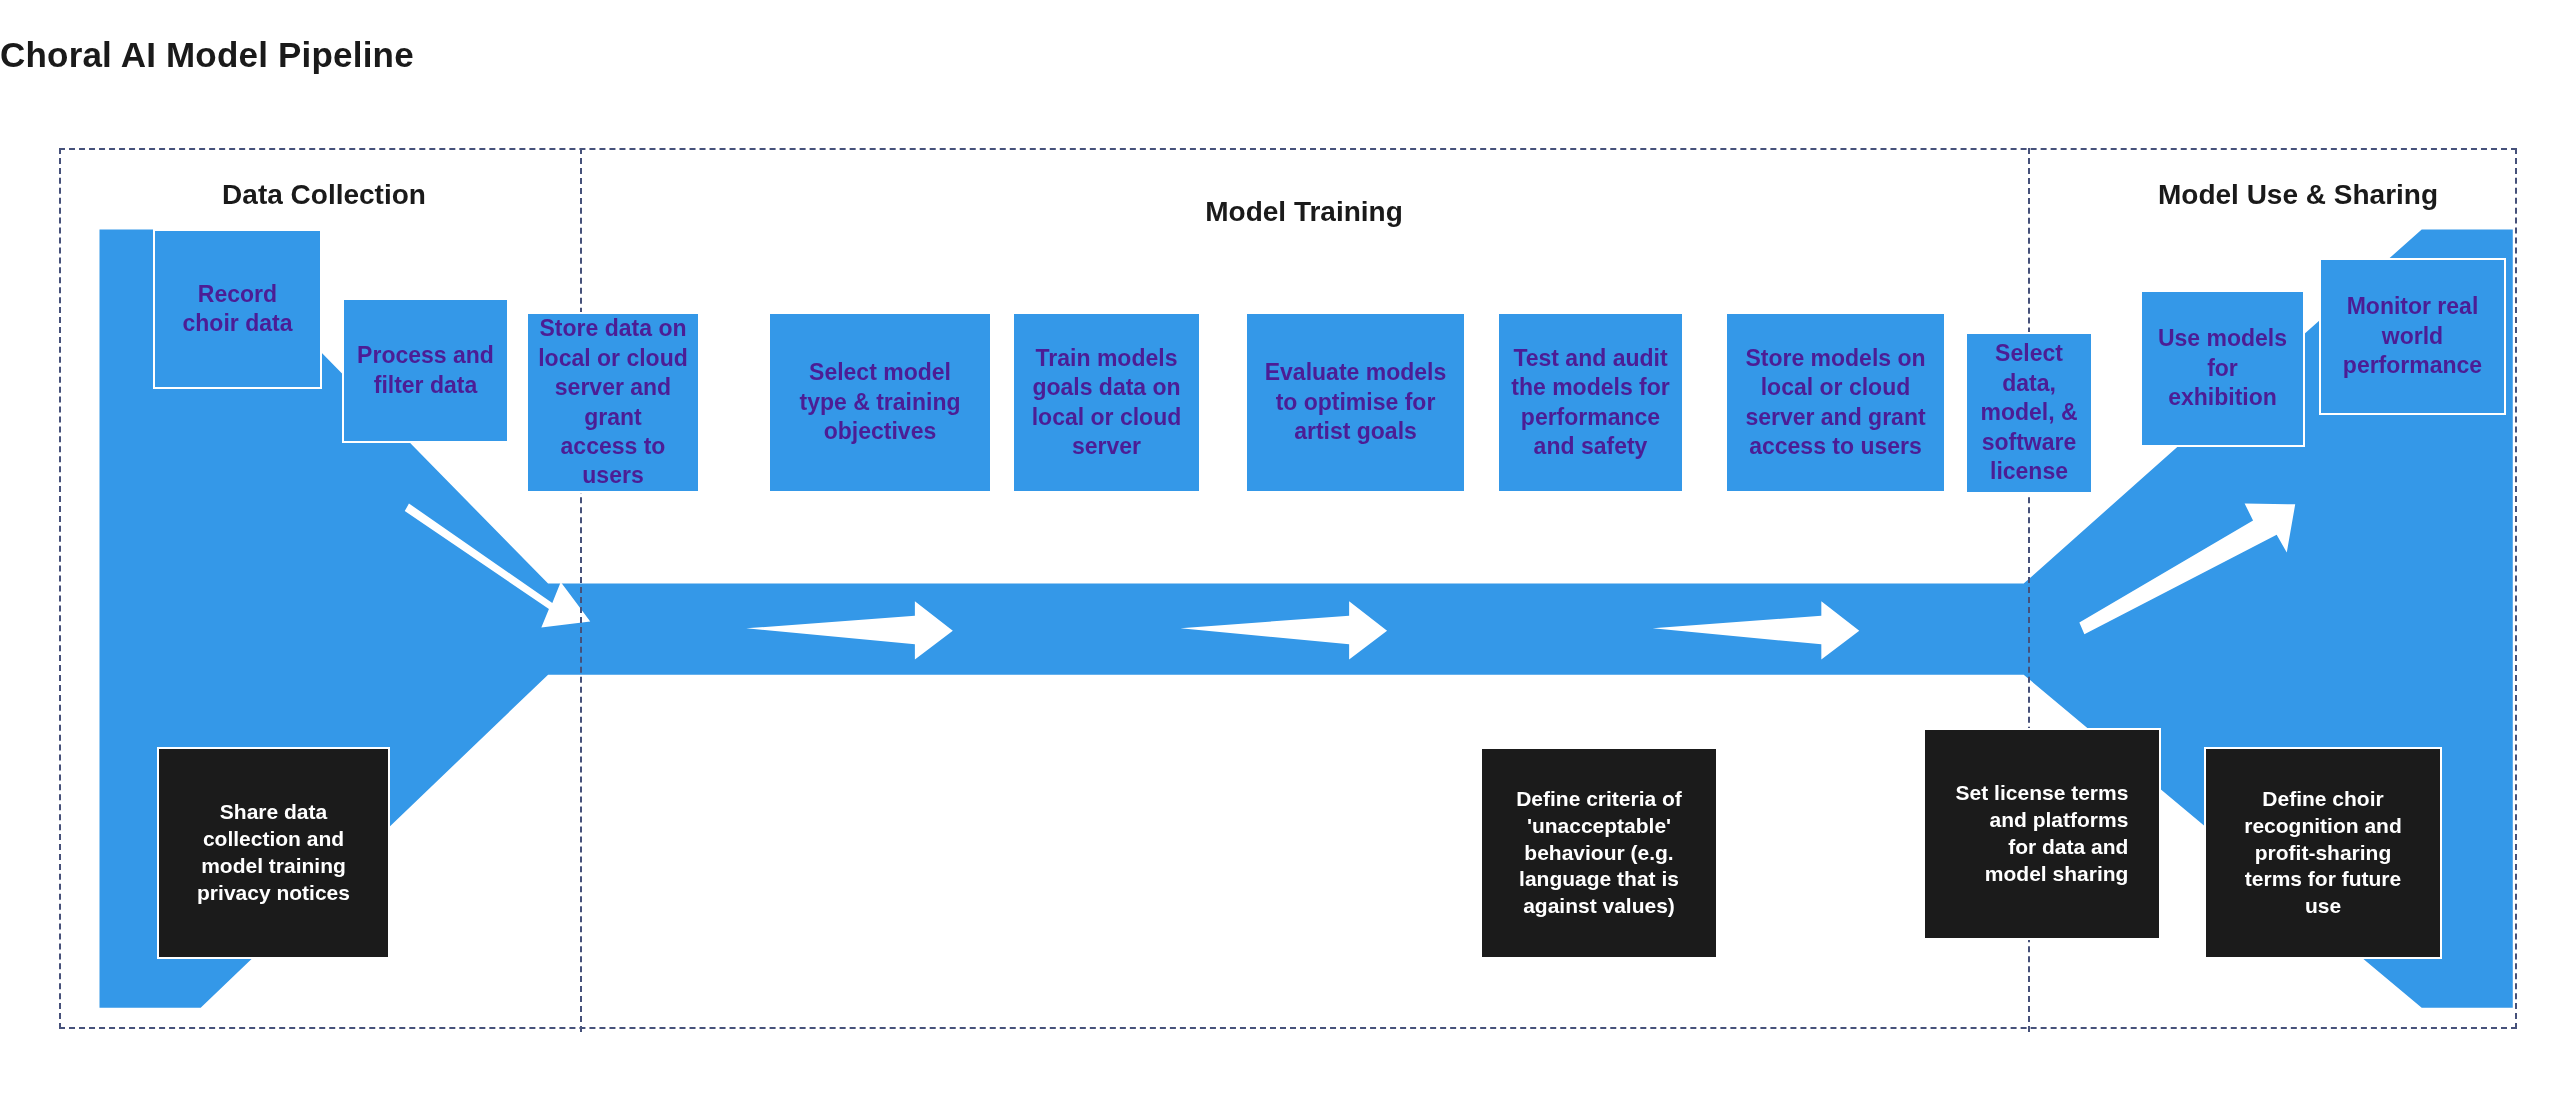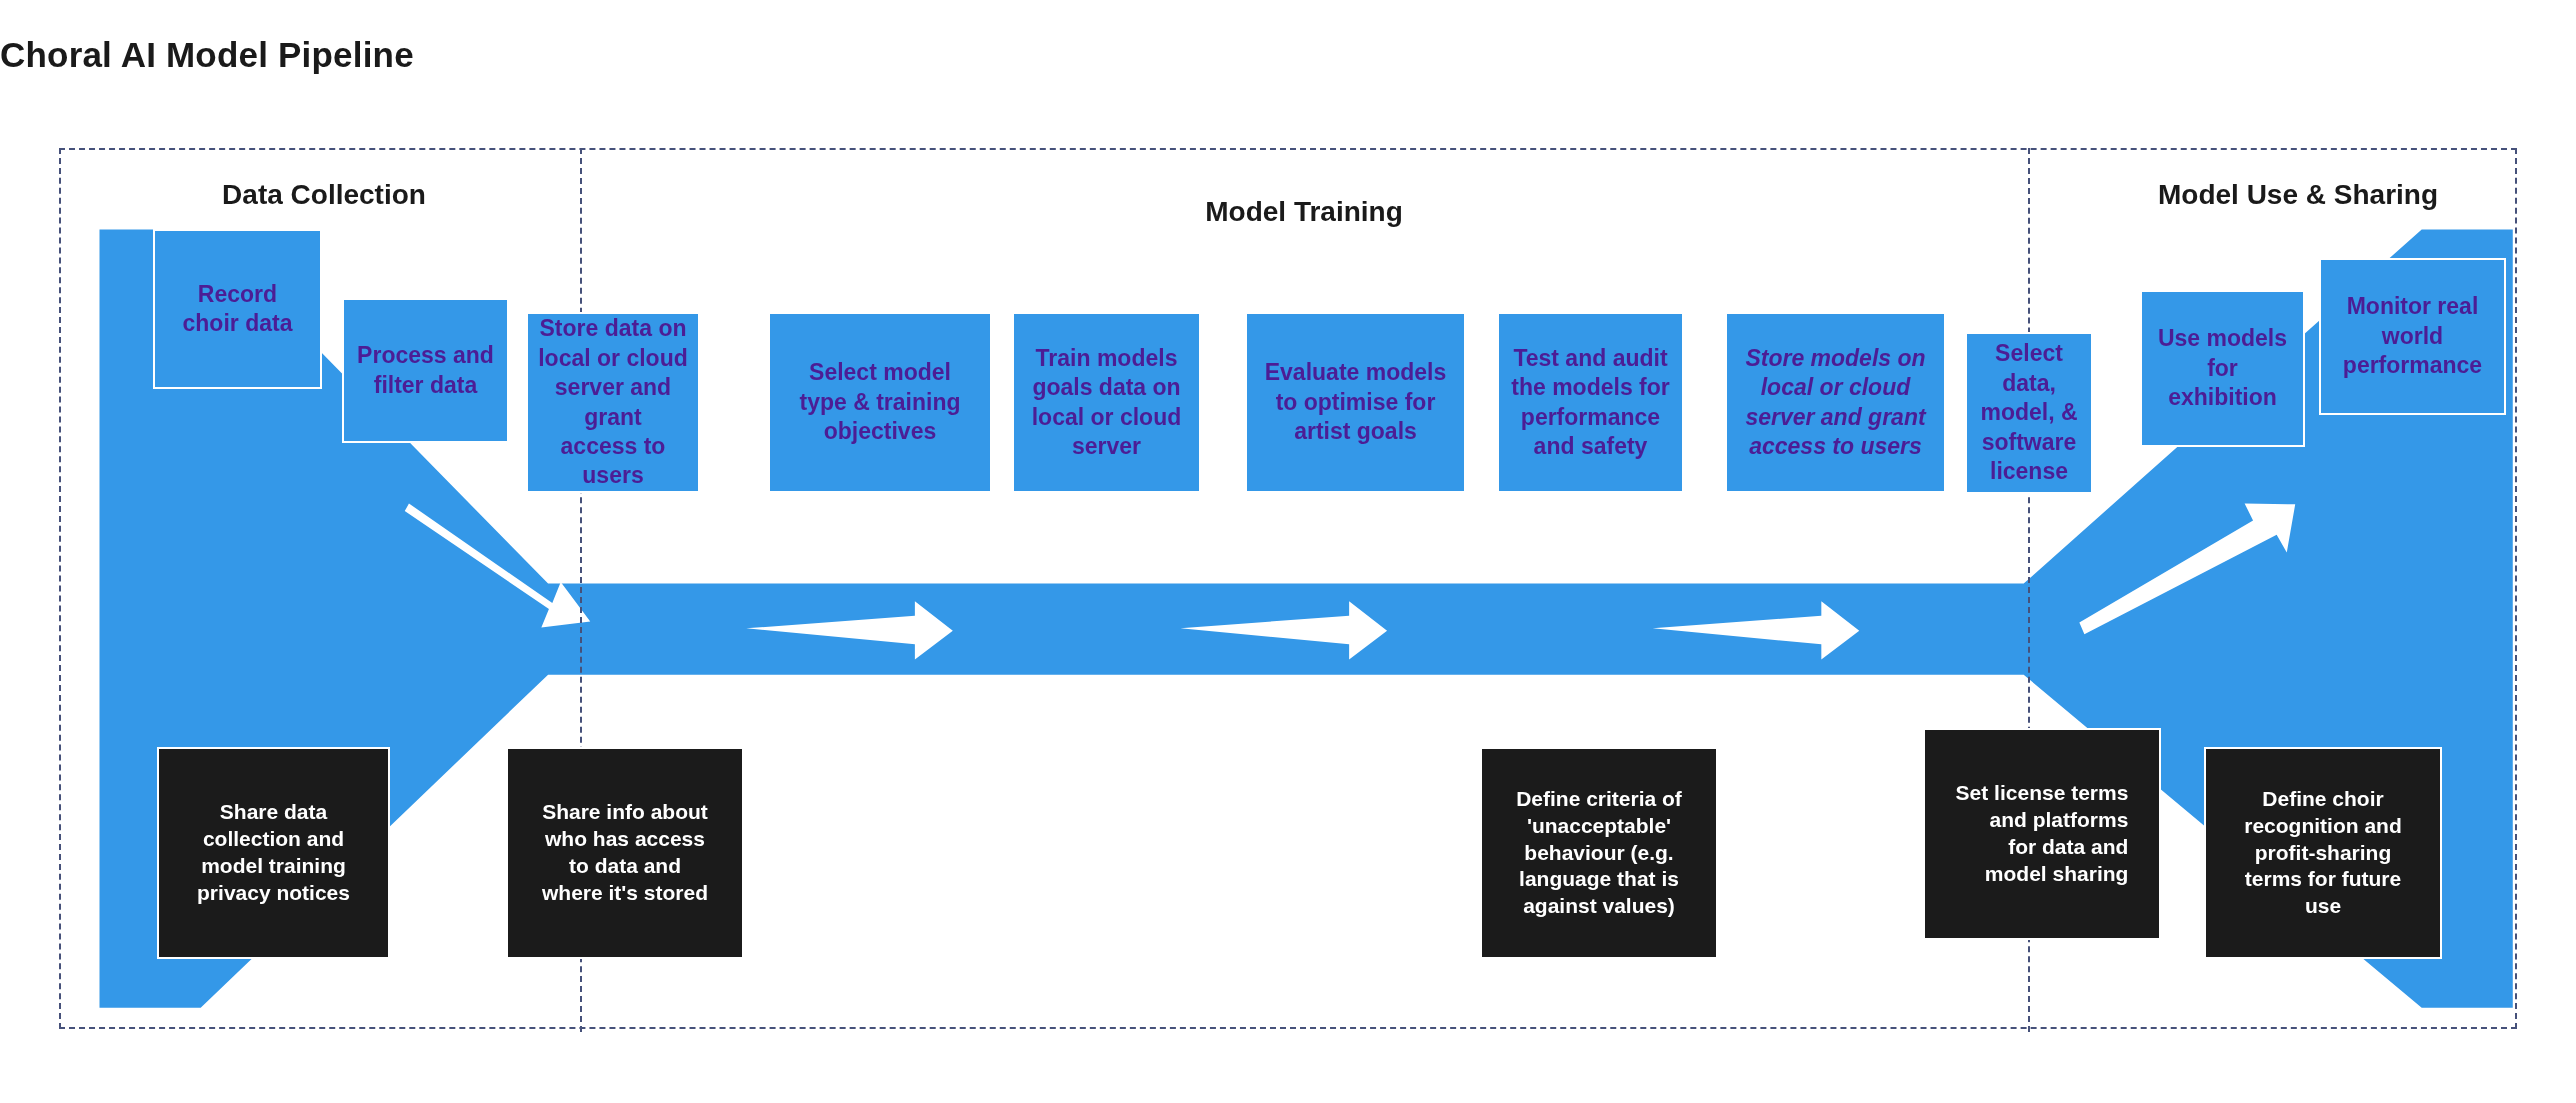--- a/index.html
+++ b/index.html
@@ -183,21 +183,21 @@
 
   <div class="step" style="left:1245px;top:312px;width:221px;height:181px;">Evaluate models
 to optimise for
 artist goals</div>
 
   <div class="step" style="left:1497px;top:312px;width:187px;height:181px;">Test and audit
 the models for
 performance
 and safety</div>
 
-  <div class="step" style="left:1725px;top:312px;width:221px;height:181px;font-style:italic;">Store models on
+  <div class="step" style="left:1725px;top:312px;width:221px;height:181px;">Store models on
 local or cloud
 server and grant
 access to users</div>
 
   <div class="step" style="left:1965px;top:332px;width:128px;height:162px;">Select data,
 model, &amp;
 software
 license</div>
 
   <div class="step" style="left:2140px;top:290px;width:165px;height:157px;">Use models
@@ -206,24 +206,20 @@
 
   <div class="step" style="left:2319px;top:258px;width:187px;height:157px;">Monitor real
 world
 performance</div>
 
   <div class="practice" style="left:157px;top:747px;width:233px;height:212px;">Share data
 collection and
 model training
 privacy notices</div>
 
-  <div class="practice" style="left:506px;top:747px;width:238px;height:212px;">Share info about
-who has access
-to data and
-where it's stored</div>
 
   <div class="practice" style="left:1480px;top:747px;width:238px;height:212px;">Define criteria of
 'unacceptable'
 behaviour (e.g.
 language that is
 against values)</div>
 
   <div class="practice" style="left:1923px;top:728px;width:238px;height:212px;text-align:right;">Set license terms
 and platforms
 for data and

